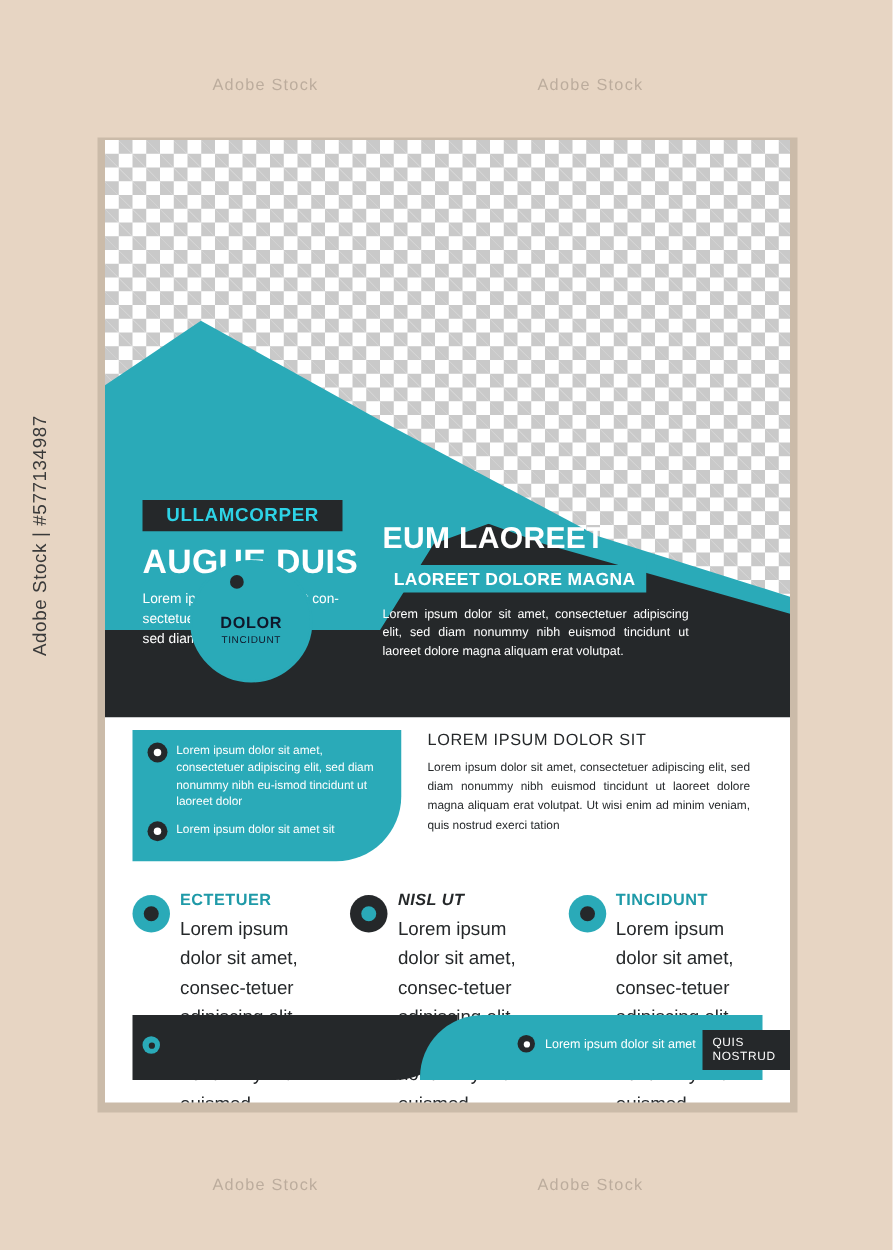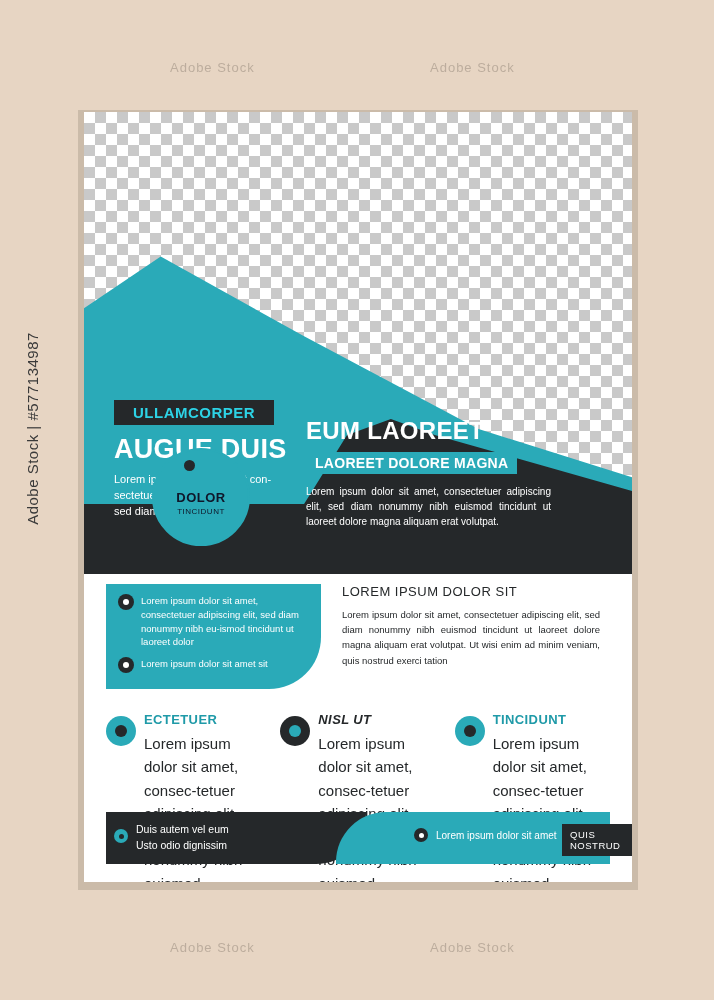--- a/index.html
+++ b/index.html
@@ -242,23 +242,19 @@
       <div>
         <div class="col-title teal">TINCIDUNT</div>
         <div class="col-body">Lorem ipsum dolor sit amet, consec-tetuer adipiscing elit sed diam nonummy nibh euismod</div>
       </div>
     </div>
   </div>
 
   <div class="footer-dark"></div>
   <div class="footer-teal"></div>
   <div class="f-dot f-dot-left"></div>
-  <div class="footer-left-txt">
-    <div>Duis autem vel eum</div>
-    <div>Usto odio dignissim</div>
-  </div>
   <div class="footer-right">
     <div class="f-dot dark"></div>
     <div class="footer-right-txt">Lorem ipsum dolor sit amet</div>
   </div>
   <div class="quis">QUIS NOSTRUD</div>
 
 </div>
 
 </body></html>

